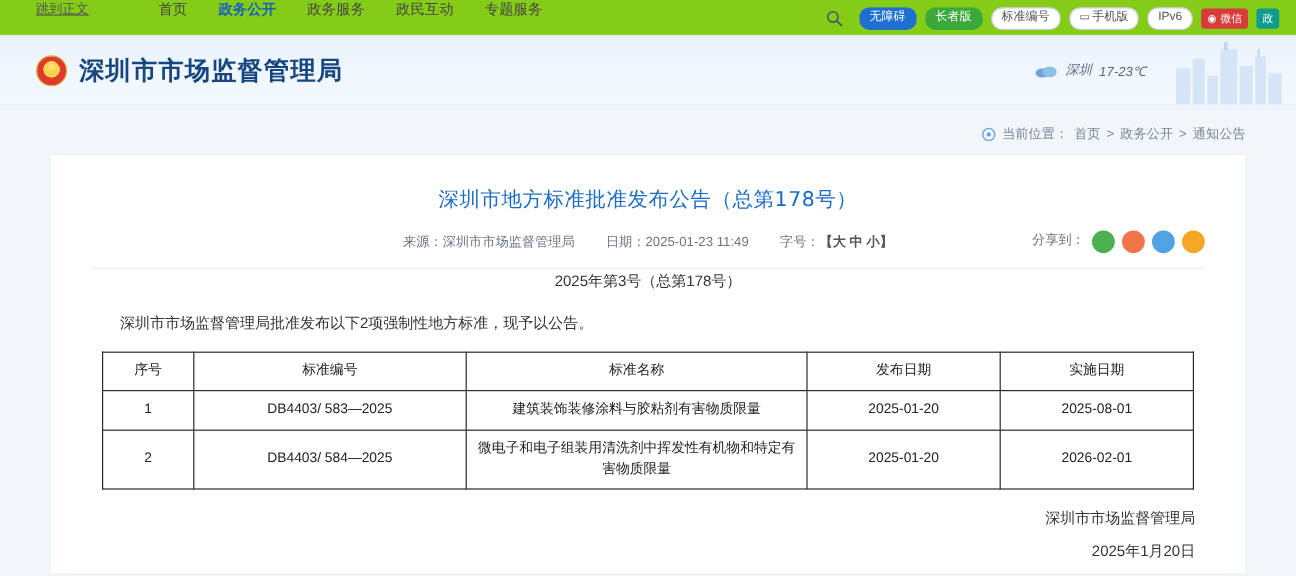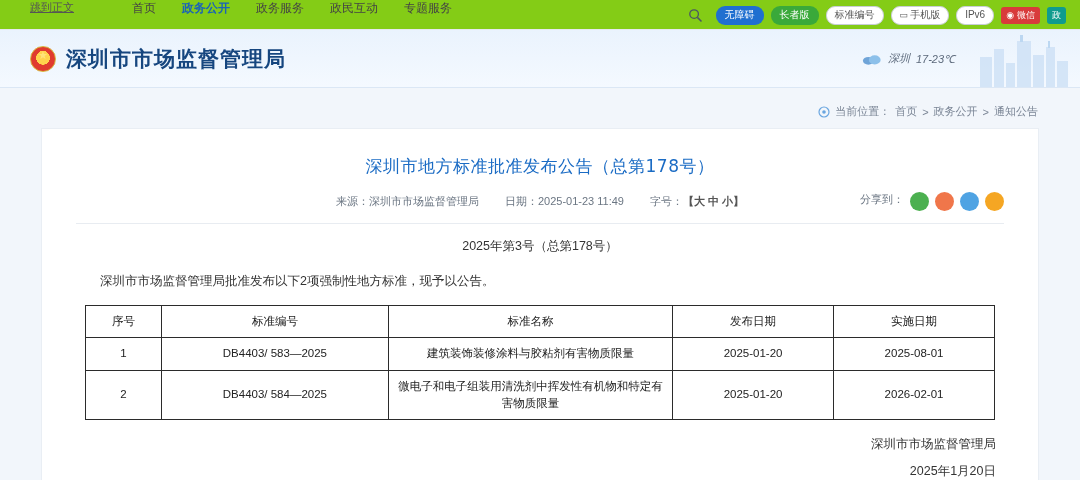--- a/index.html
+++ b/index.html
@@ -168,21 +168,21 @@
   }
   .sd1 { background: #4cb050; }
   .sd2 { background: #f0764a; }
   .sd3 { background: #4fa3e3; }
   .sd4 { background: #f5a623; }
 
   .doc-subline {
     text-align: center;
     font-size: 12.5px;
     color: #333;
-    margin-top: 14px;
+    margin-top: 2px;
   }
   .doc-para {
     font-size: 12.5px;
     color: #333;
     margin-top: 16px;
     padding-left: 24px;
     line-height: 1.6;
   }
 
   table.std {

